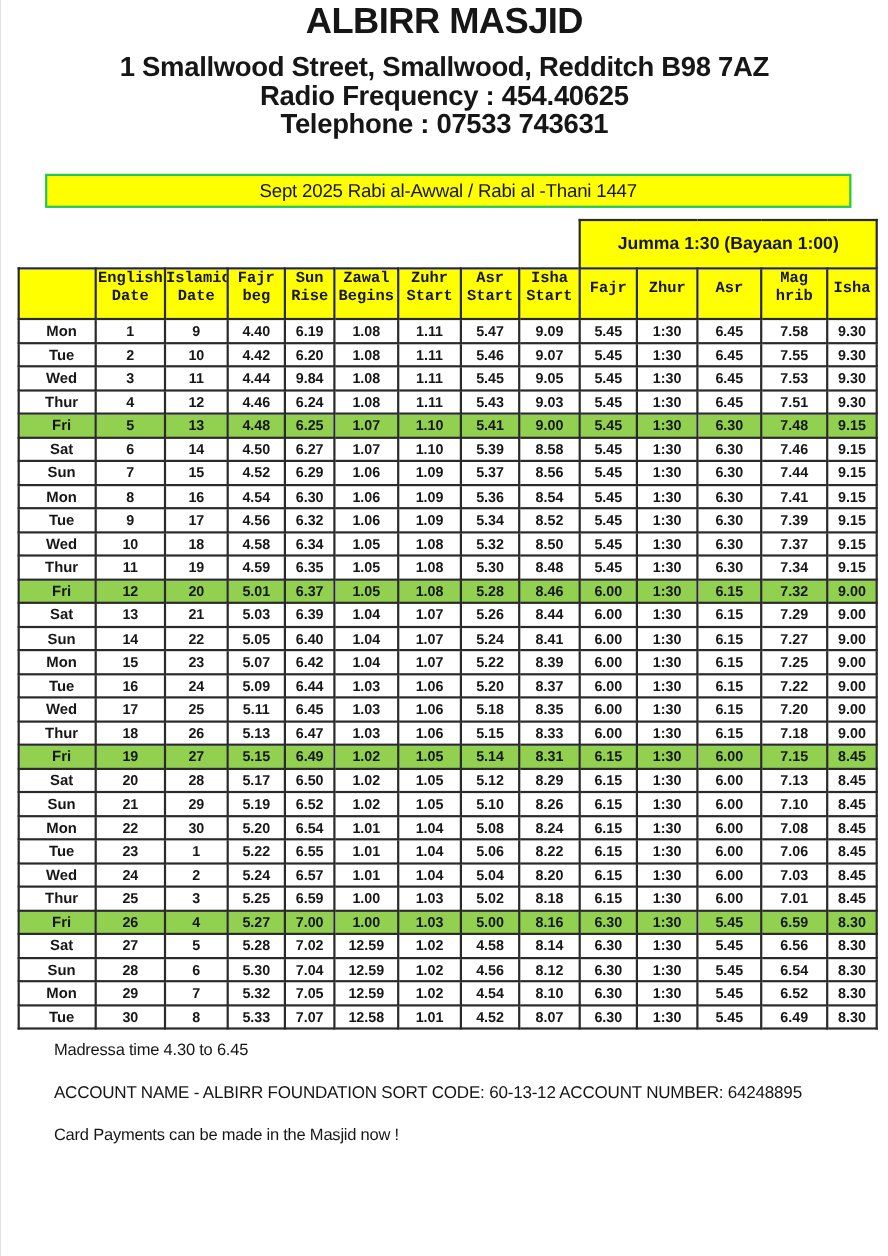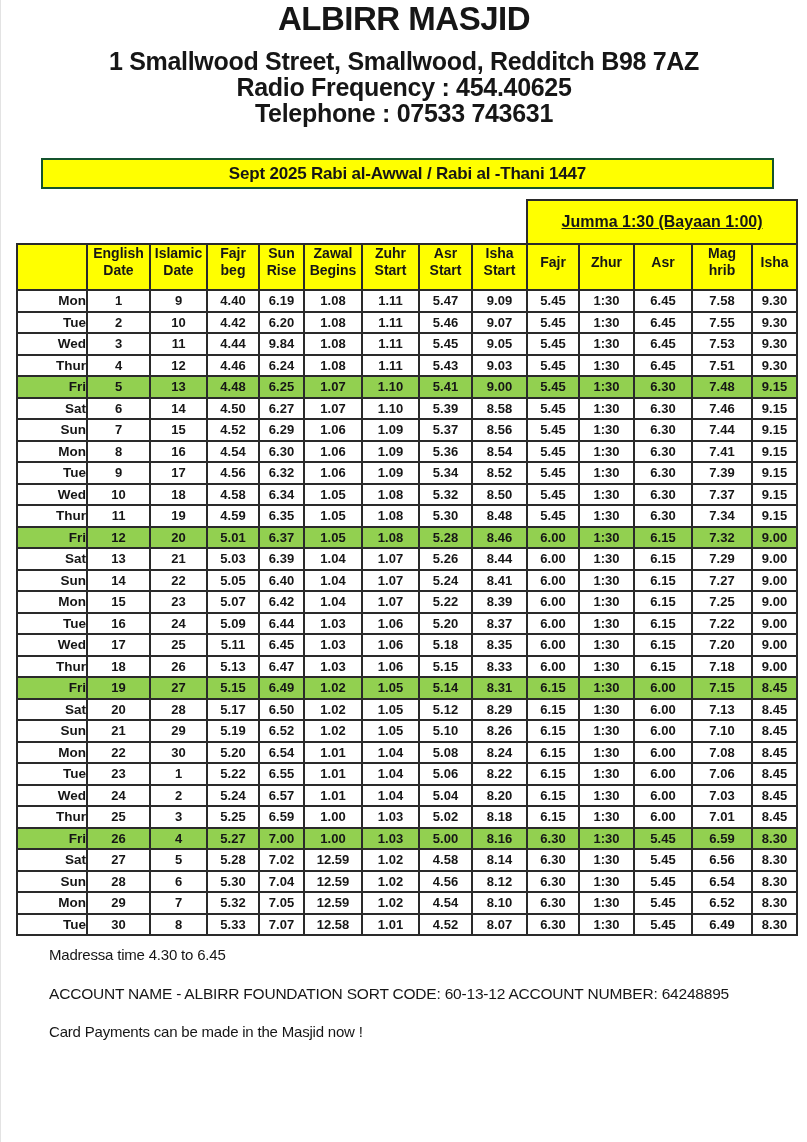--- a/index.html
+++ b/index.html
@@ -24,65 +24,65 @@
   .masthead .sub {
     font-size: 25px;
     font-weight: bold;
     line-height: 26px;
     letter-spacing: -0.3px;
   }
   .month-banner {
     margin: 32px 33px 0 40px;
     height: 31px;
     background: #ffff00;
-    border: 2px solid #14532d;
+    border: 2px solid #22c55e;
     text-align: center;
     font-size: 17px;
-    font-weight: bold;
+    font-weight: normal;
     line-height: 27px;
     letter-spacing: -0.2px;
   }
   table.timetable {
     margin: 10px 0 0 15px;
     width: 780px;
     table-layout: fixed;
     border-collapse: collapse;
   }
   table.timetable td, table.timetable th {
     border: 2px solid #2a2a2a;
     padding: 0;
     font-weight: bold;
     overflow: hidden;
   }
-  tr.jumma-row { height: 44px; text-decoration: underline; }
+  tr.jumma-row { height: 44px; }
   tr.jumma-row td.spacer { border: none; background: transparent; }
   tr.jumma-row td.jumma {
     background: #ffff00;
     text-align: center;
     font-size: 16px;
     vertical-align: middle;
   }
-  tr.cols-row { height: 40px; }
+  tr.cols-row { height: 40px; font-family: Liberation Mono, monospace; }
   tr.cols-row th {
     background: #ffff00;
     font-size: 14px;
     line-height: 17px;
     text-align: center;
     vertical-align: middle;
     white-space: pre-line;
     padding-bottom: 10px;
   }
   tbody tr { height: 21.5px; background: #ffffff; }
   tbody tr.friday { background: #92d050; }
   tbody td {
     font-size: 13px;
     text-align: center;
     vertical-align: middle;
   }
-  tbody td.day { text-align: right; padding-left: 8px; font-size: 13.5px; }
+  tbody td.day { text-align: center; padding-left: 8px; font-size: 13.5px; }
   .footer { margin: 10px 0 0 48px; }
   .footer .line {
     font-weight: normal;
     font-size: 15px;
     letter-spacing: -0.2px;
   }
   .footer .line.madressa { margin-bottom: 22px; }
   .footer .line.account  { margin-bottom: 20px; font-size: 15.5px; }
 </style>
 </head>

